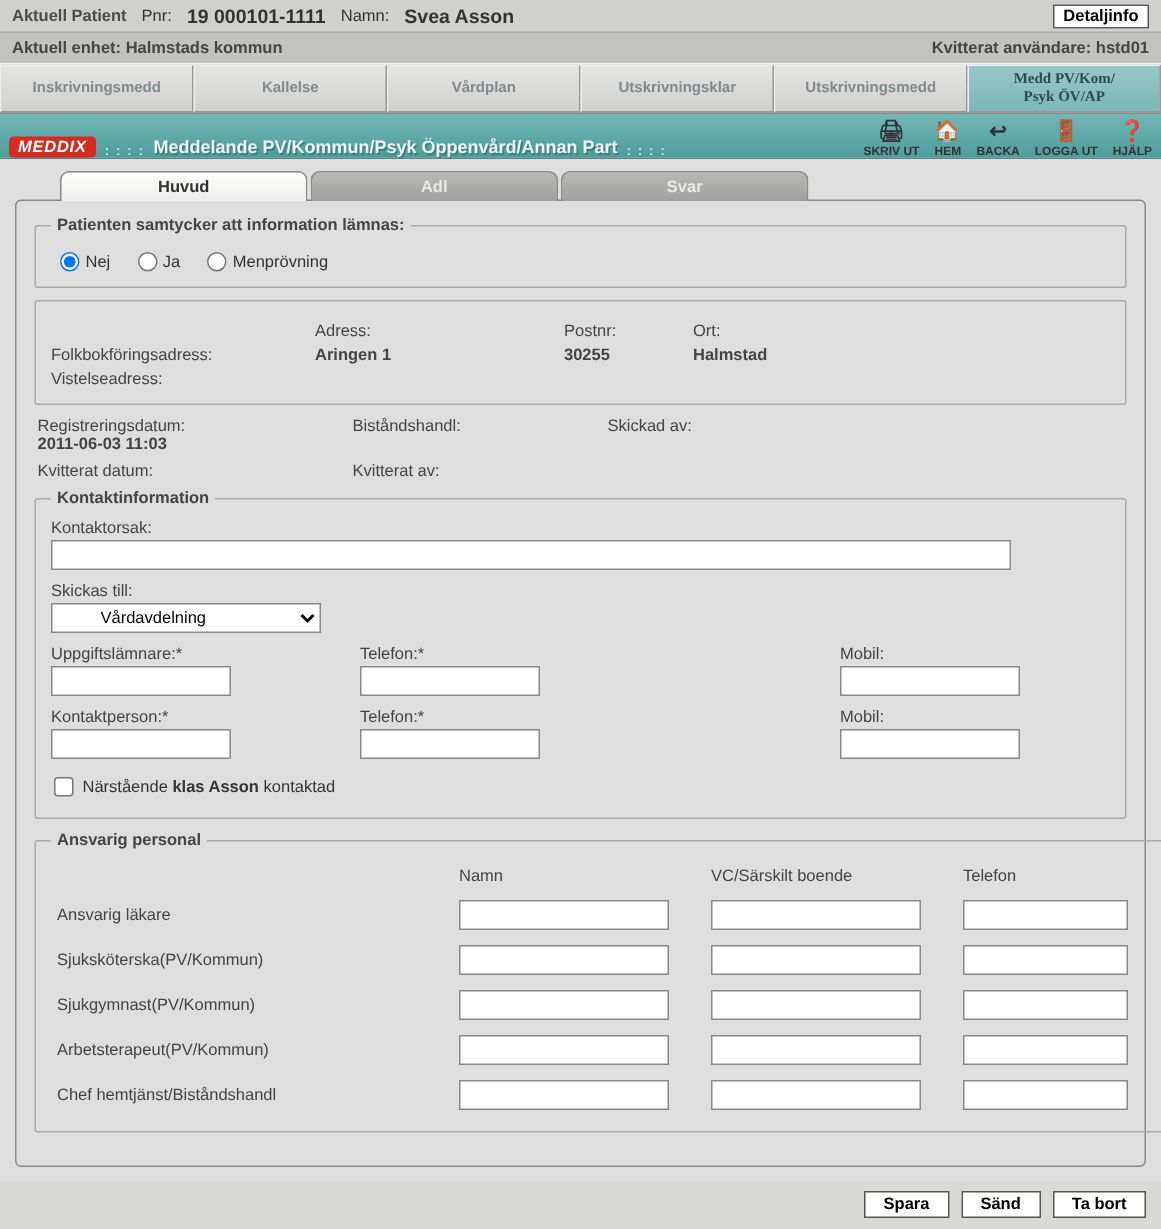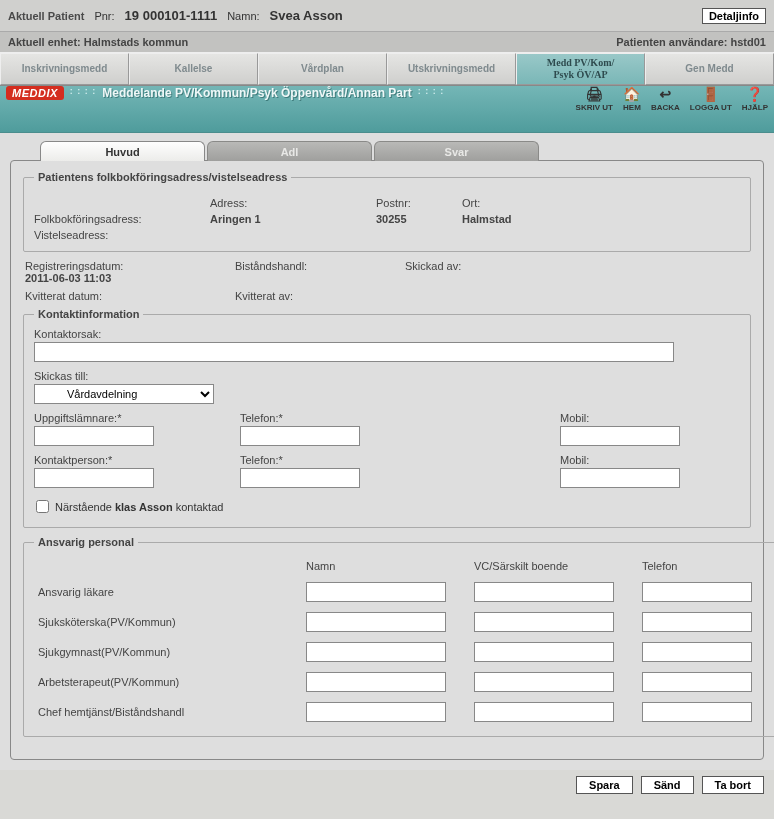--- a/index.html
+++ b/index.html
@@ -10,21 +10,21 @@
     width: 774px;
     color: #333;
   }
   .header-bar1 {
     background: #d0d0ce;
     padding: 4px 8px;
     display: flex;
     align-items: center;
     gap: 10px;
     border-bottom: 1px solid #aaa;
-    height: 32px;
+    height: 22px;
   }
   .header-bar1 .patient-label { font-weight: bold; color: #4a4a4a; }
   .header-bar1 .patient-val { font-weight: bold; font-size: 13px; color: #333; }
   .header-bar1 .spacer { flex: 1; }
   .detaljinfo-btn {
     background: #fff;
     border: 1px solid #555;
     padding: 1px 6px;
     font-size: 11px;
     font-weight: bold;
@@ -62,23 +62,23 @@
     cursor: pointer;
     padding: 2px 4px;
     line-height: 1.2;
   }
   .tab-btn.active {
     background: linear-gradient(#99c8c8,#7ab7b7);
     color: #2e4b4e;
   }
   .title-bar {
     background: linear-gradient(#74b6b6,#4f9c9c);
-    height: 47px;
+    height: 30px;
     display: flex;
-    align-items: flex-start;
+    align-items: flex-end;
     padding: 0 6px;
     gap: 6px;
     color: #eef7f7;
     font-weight: bold;
     font-size: 12px;
     border-bottom:1px solid #4a8d8d;
   }
   .meddix-logo {
     background: #d42d1f;
     color: #fff;
@@ -248,31 +248,31 @@
   <span>Pnr:</span>
   <span class="patient-val">19 000101-1111</span>
   <span>Namn:</span>
   <span class="patient-val">Svea Asson</span>
   <span class="spacer"></span>
   <button class="detaljinfo-btn">Detaljinfo</button>
 </div>
 
 <div class="header-bar2">
   <span>Aktuell enhet: Halmstads kommun</span>
-  <span>Patienten användare: hstd01</span>
+  <span>Kvitterat användare: hstd01</span>
 </div>
 
 <div class="main-tabs">
   <div class="tab-btn">Inskrivningsmedd</div>
   <div class="tab-btn">Kallelse</div>
   <div class="tab-btn">Vårdplan</div>
+  <div class="tab-btn">Utskrivningsklar</div>
   <div class="tab-btn">Utskrivningsmedd</div>
   <div class="tab-btn active" style="white-space:pre-line;font-family:Liberation Serif, serif;">Medd PV/Kom/
 Psyk ÖV/AP</div>
-  <div class="tab-btn">Gen Medd</div>
 </div>
 
 <div class="title-bar">
   <span class="meddix-logo">MEDDIX</span>
   <span class="dots">: : : :</span>
   <span class="title-text">Meddelande PV/Kommun/Psyk Öppenvård/Annan Part</span>
   <span class="dots">: : : :</span>
   <span class="spacer"></span>
   <div class="tool-icons">
     <div class="tool-icon">
@@ -300,23 +300,39 @@
 
 <div class="content-area">
   <div class="sub-tabs">
     <div class="sub-tab active">Huvud</div>
     <div class="sub-tab inactive">Adl</div>
     <div class="sub-tab inactive">Svar</div>
   </div>
 
   <div class="panel">
 
-
     <fieldset>
-      <legend>Patientens folkbokföringsadress/vistelseadress</legend>
+      <legend>Patienten samtycker att information lämnas:</legend>
+      <div class="radio-row">
+        <label>
+          <input type="radio" name="consent" checked="" style="">
+          <span>Nej</span>
+        </label>
+        <label>
+          <input type="radio" name="consent" style="">
+          <span>Ja</span>
+        </label>
+        <label>
+          <input type="radio" name="consent" style="">
+          <span>Menprövning</span>
+        </label>
+      </div>
+    </fieldset>
+
+    <fieldset>
       <div class="addr-block">
         <span></span>
         <span class="hdr">Adress:</span>
         <span class="hdr">Postnr:</span>
         <span class="hdr">Ort:</span>
 
         <span class="lbl">Folkbokföringsadress:</span>
         <span class="val">Aringen 1</span>
         <span class="val">30255</span>
         <span class="val">Halmstad</span>

